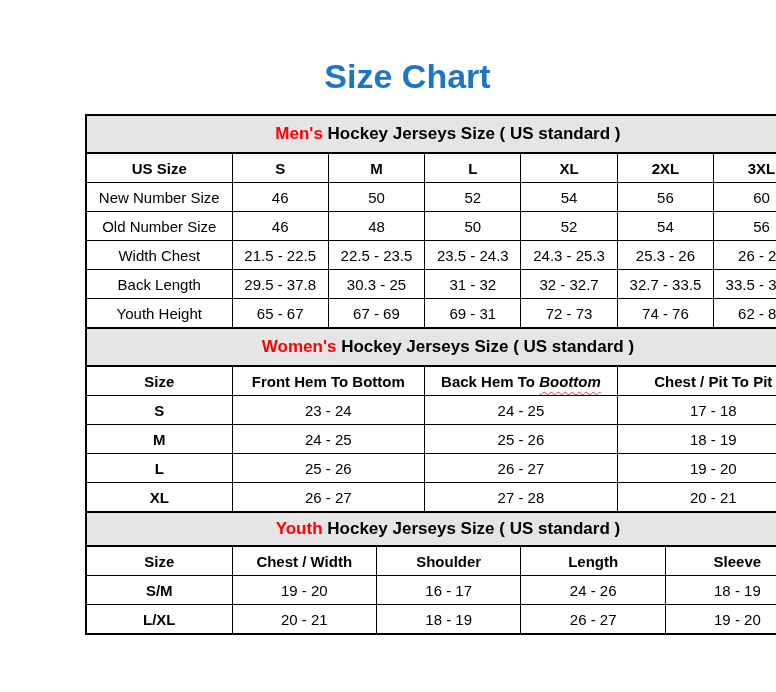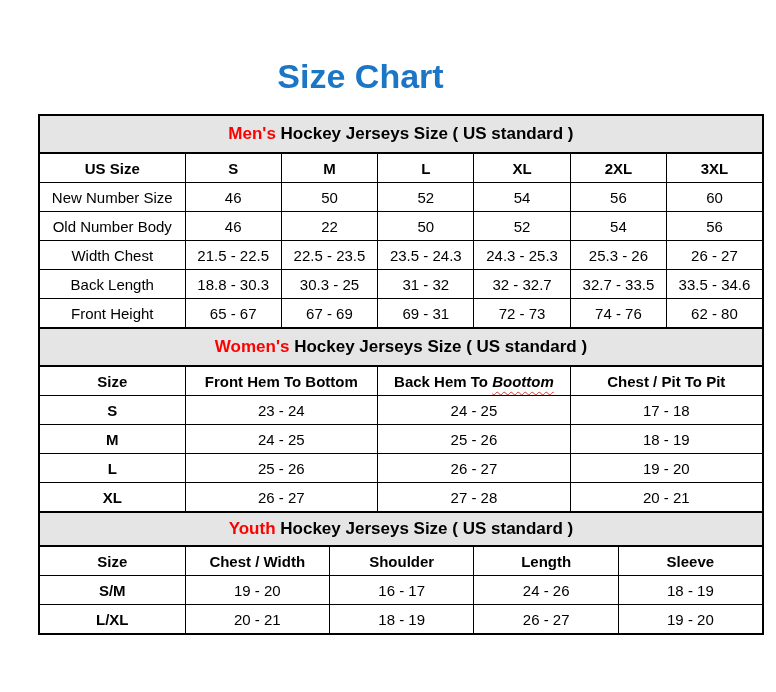--- a/index.html
+++ b/index.html
@@ -2,21 +2,21 @@
 <html><head>
 <meta charset="utf-8">
 <style>
   html, body { margin: 0; padding: 0; background: #ffffff; }
   body {
     width: 776px; height: 692px;
     font-family: "Liberation Sans", sans-serif;
     color: #000;
     overflow: hidden;
   }
-  .page { position: relative; width: 721px; height: 692px; }
+  .page { position: relative; width: 721px; height: 692px; padding-left: 47px; }
   .page-title {
     padding-top: 58px;
     text-align: center;
     font-size: 34px;
     font-weight: bold;
     color: #1B76C6;
     line-height: 1.1;
   }
   .table-wrap { margin: 19px 0 0 38px; }
   table.size-chart {
@@ -101,48 +101,48 @@
       <tr>
         <td>New Number Size</td>
         <td colspan="2">46</td>
         <td colspan="2">50</td>
         <td colspan="2">52</td>
         <td colspan="2">54</td>
         <td colspan="2">56</td>
         <td colspan="2">60</td>
       </tr>
       <tr>
-        <td>Old Number Body</td>
+        <td>Old Number Size</td>
         <td colspan="2">46</td>
-        <td colspan="2">22</td>
+        <td colspan="2">48</td>
         <td colspan="2">50</td>
         <td colspan="2">52</td>
         <td colspan="2">54</td>
         <td colspan="2">56</td>
       </tr>
       <tr>
         <td>Width Chest</td>
         <td colspan="2">21.5 - 22.5</td>
         <td colspan="2">22.5 - 23.5</td>
         <td colspan="2">23.5 - 24.3</td>
         <td colspan="2">24.3 - 25.3</td>
         <td colspan="2">25.3 - 26</td>
         <td colspan="2">26 - 27</td>
       </tr>
       <tr>
         <td>Back Length</td>
-        <td colspan="2">18.8 - 30.3</td>
+        <td colspan="2">29.5 - 37.8</td>
         <td colspan="2">30.3 - 25</td>
         <td colspan="2">31 - 32</td>
         <td colspan="2">32 - 32.7</td>
         <td colspan="2">32.7 - 33.5</td>
         <td colspan="2">33.5 - 34.6</td>
       </tr>
       <tr>
-        <td>Front Height</td>
+        <td>Youth Height</td>
         <td colspan="2">65 - 67</td>
         <td colspan="2">67 - 69</td>
         <td colspan="2">69 - 31</td>
         <td colspan="2">72 - 73</td>
         <td colspan="2">74 - 76</td>
         <td colspan="2">62 - 80</td>
       </tr>
 
       <tr class="band">
         <td colspan="13">

